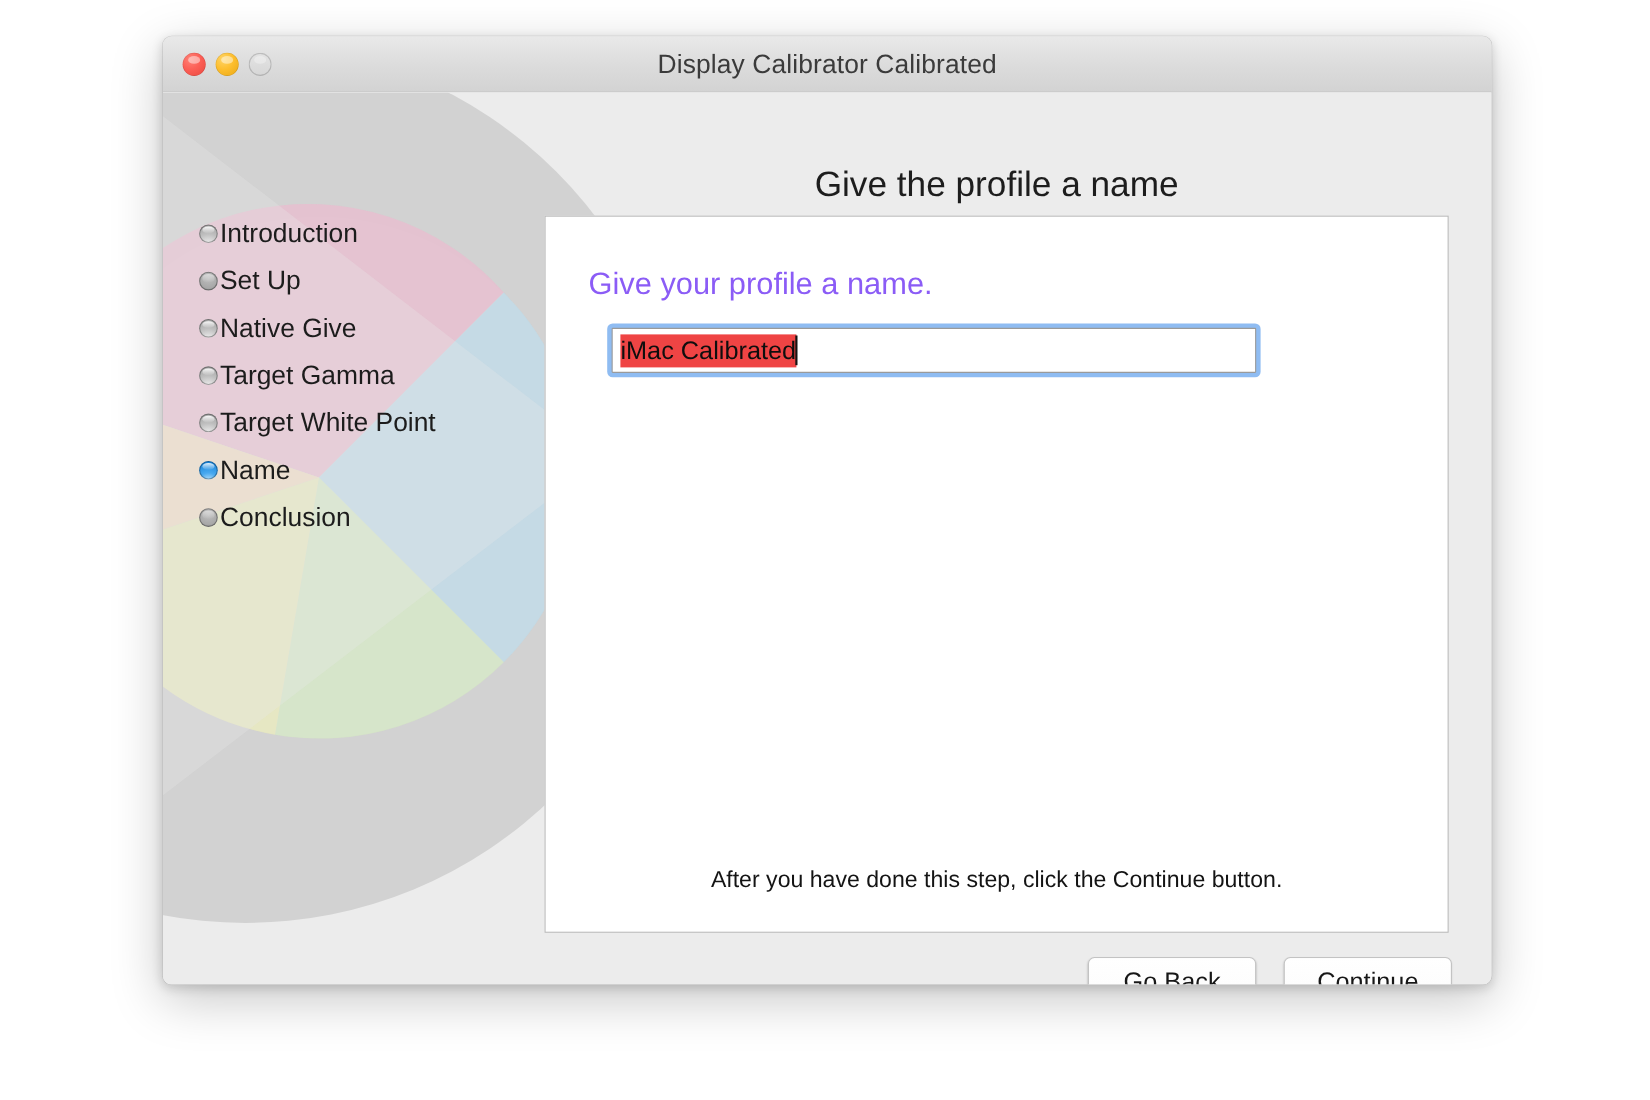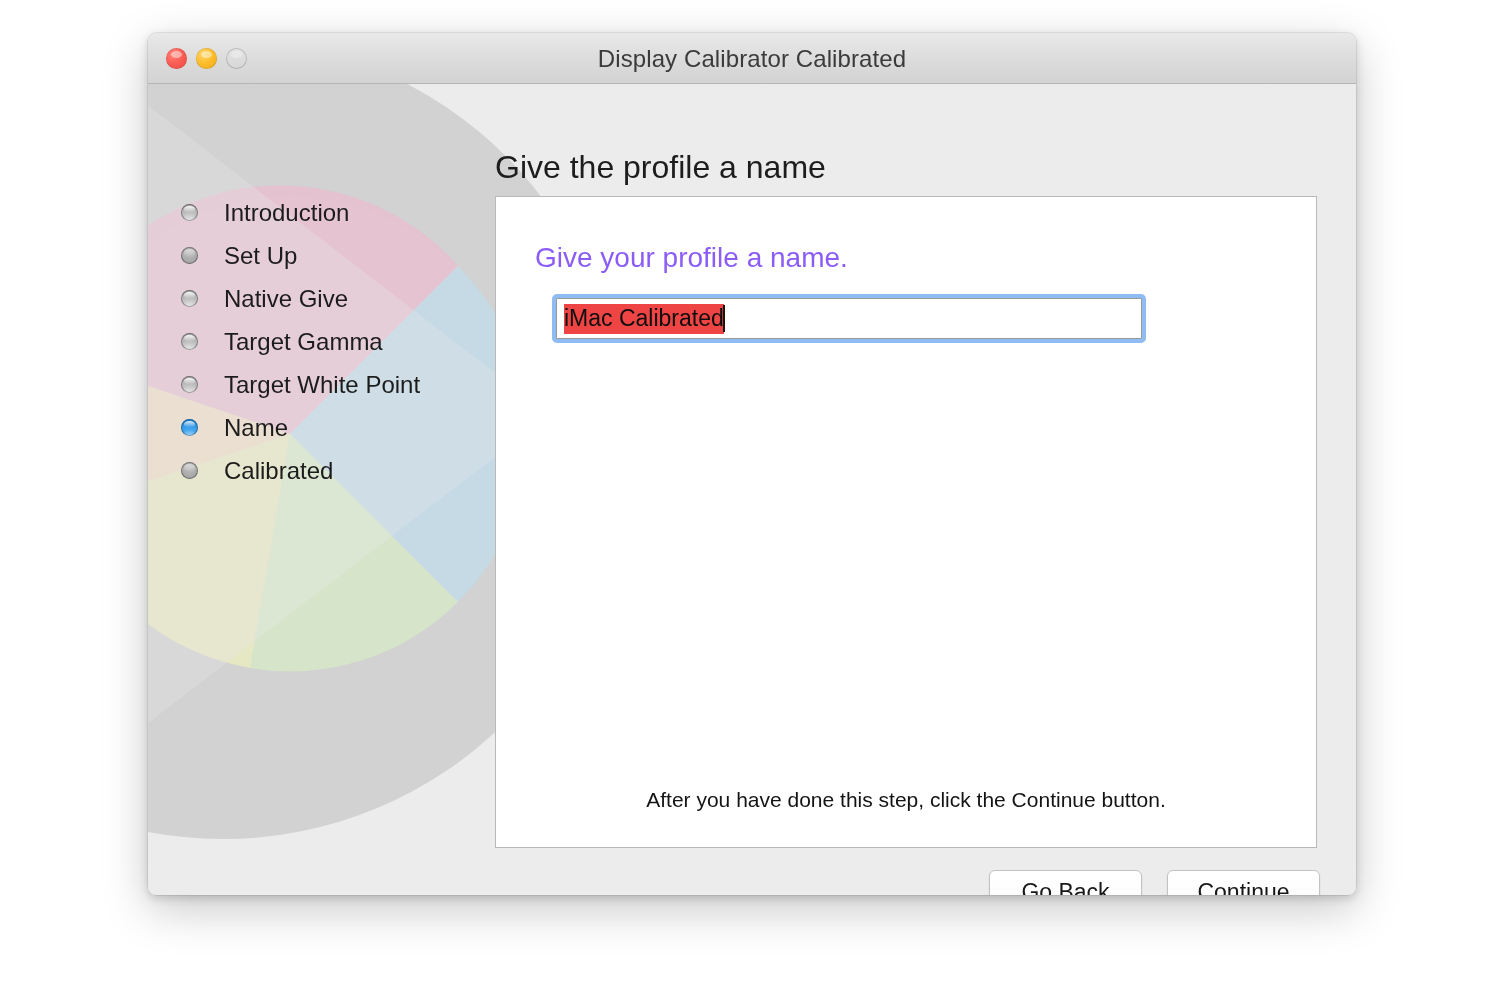--- a/index.html
+++ b/index.html
@@ -124,21 +124,21 @@
   #steps {
     position: absolute;
     left: 33px;
     top: 107px;
     width: 330px;
   }
   .step {
     display: flex;
     align-items: center;
     height: 43px;
-    gap: 26px;
+    gap: 2px;
   }
   .step-bullet {
     width: 17px;
     height: 17px;
     border-radius: 50%;
     flex: 0 0 auto;
     position: relative;
     background: radial-gradient(circle at 50% 120%, #fdfdfd 0%, #c0c0c0 52%, #9d9d9d 100%);
     box-shadow: inset 0 0 0 1px rgba(0,0,0,0.33);
   }
@@ -179,20 +179,21 @@
     height: 652px;
     background: #ffffff;
     border: 1px solid #b9b9b9;
   }
 
   #panel-heading {
     position: absolute;
     left: 347px;
     top: 65px;
     width: 822px;
+    text-align: center;
     font-size: 32px;
     color: #1d1d1d;
   }
 
   #instruction {
     position: absolute;
     left: 39px;
     top: 45px;
     font-size: 28px;
     color: #8b5cf6;
@@ -348,21 +349,21 @@
         </div>
 
 
         <div class="step">
           <span class="step-bullet current"></span>
           <span class="step-label">Name</span>
         </div>
 
         <div class="step">
           <span class="step-bullet plain"></span>
-          <span class="step-label">Calibrated</span>
+          <span class="step-label">Conclusion</span>
         </div>
 
       </div>
 
       <div id="content-panel">
 
         <div id="instruction">Give your profile a name.</div>
 
         <div id="name-field-wrap">
           <div id="name-field">

